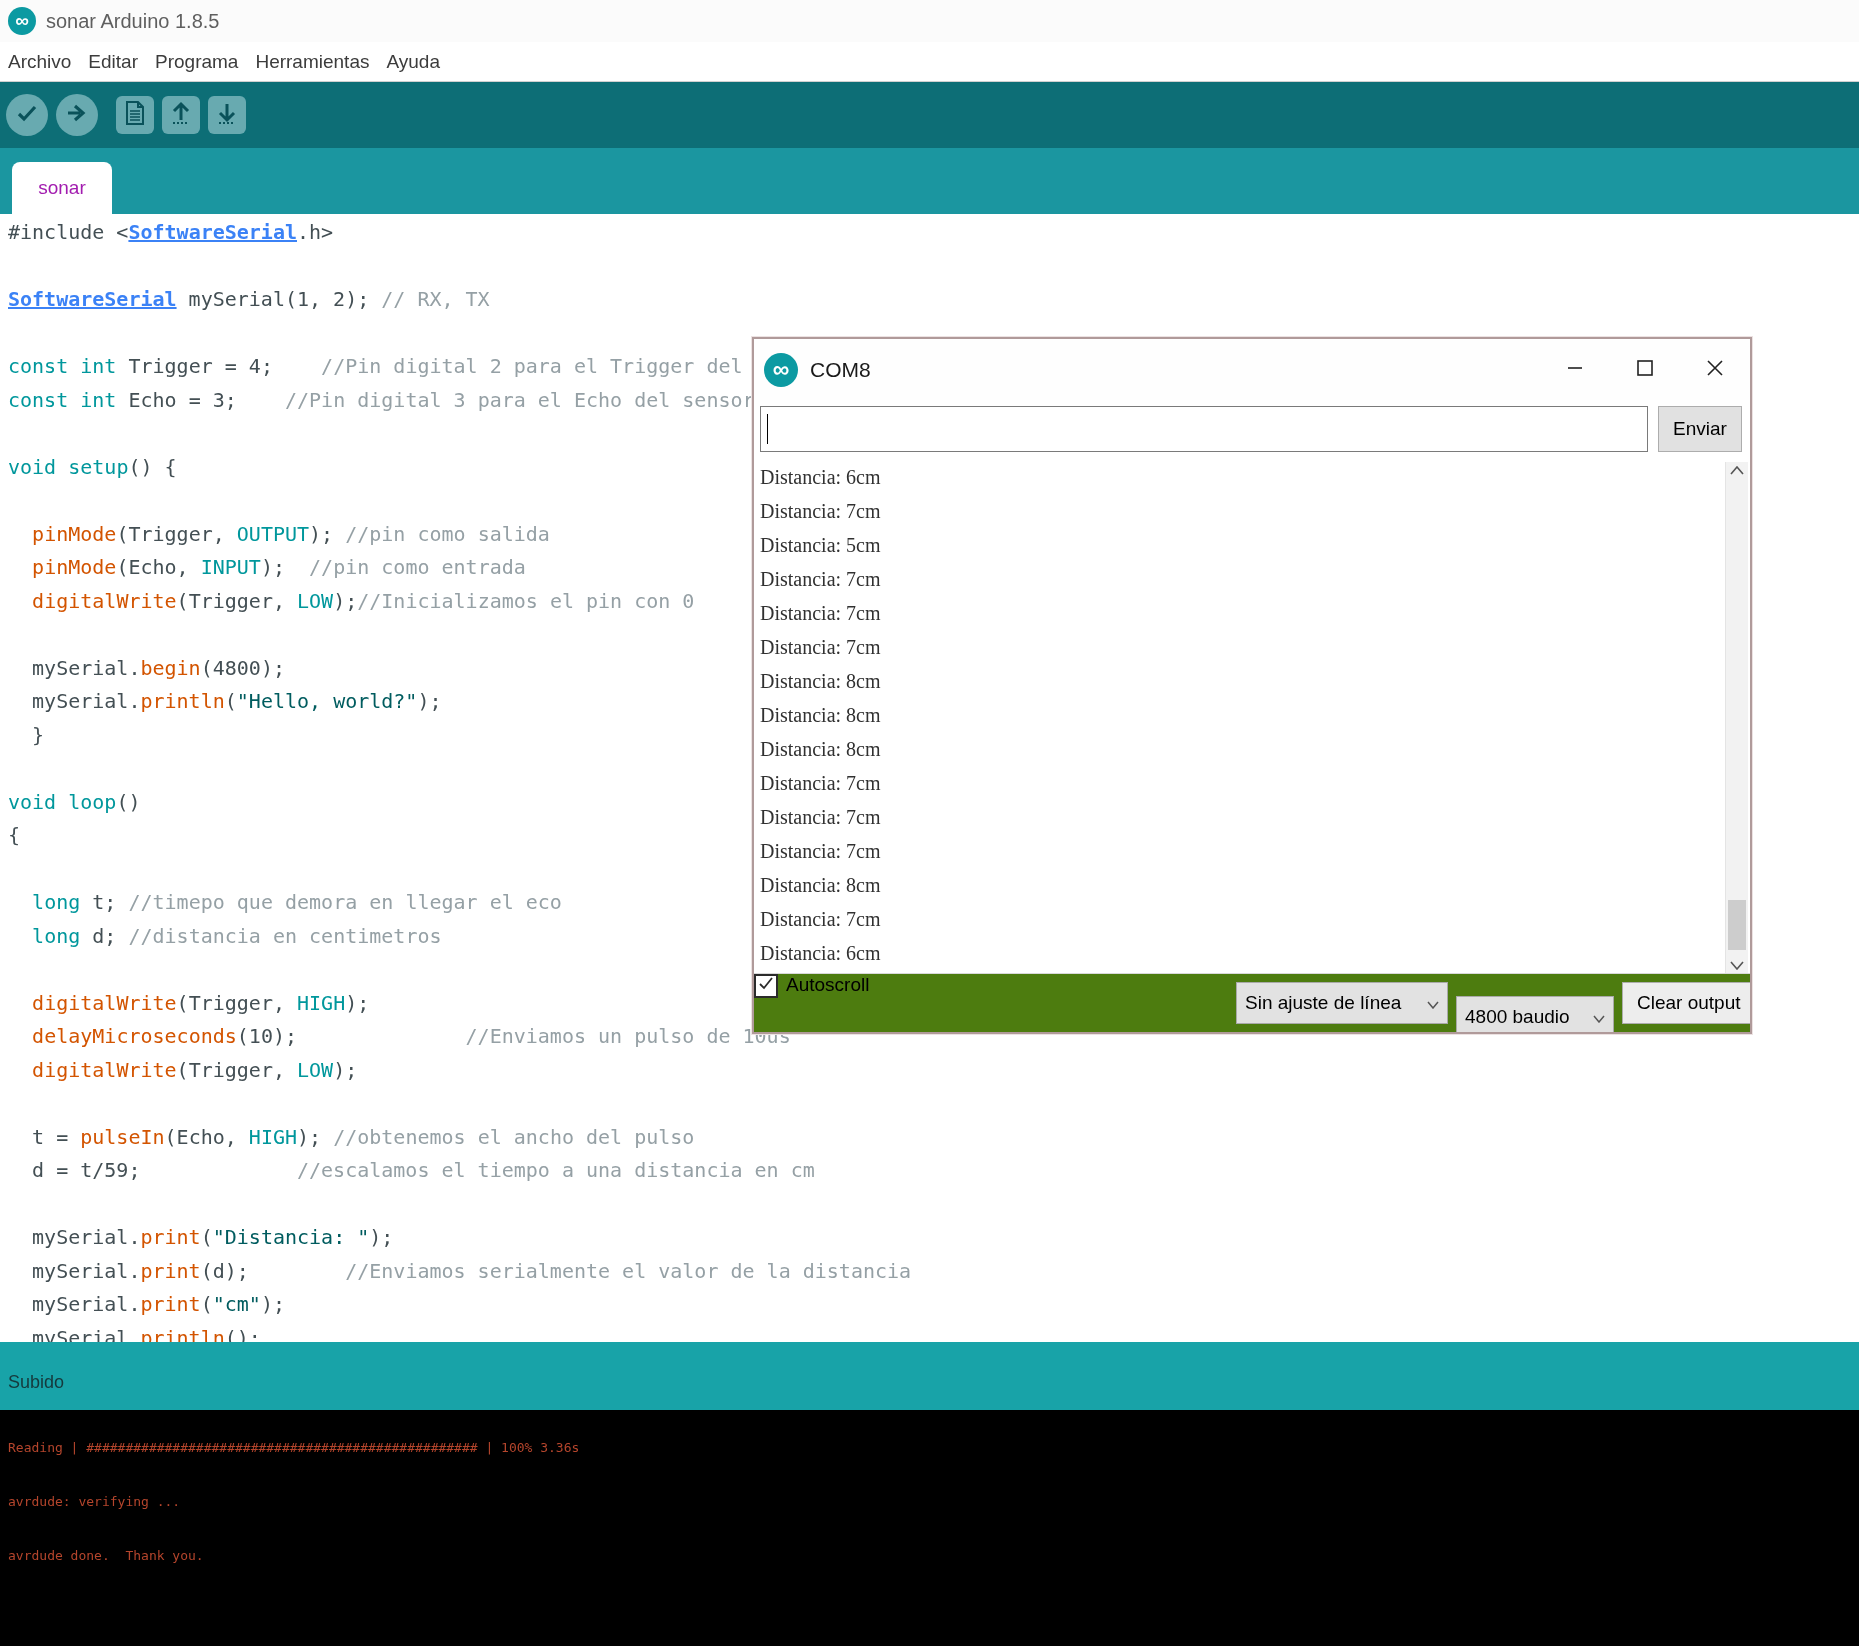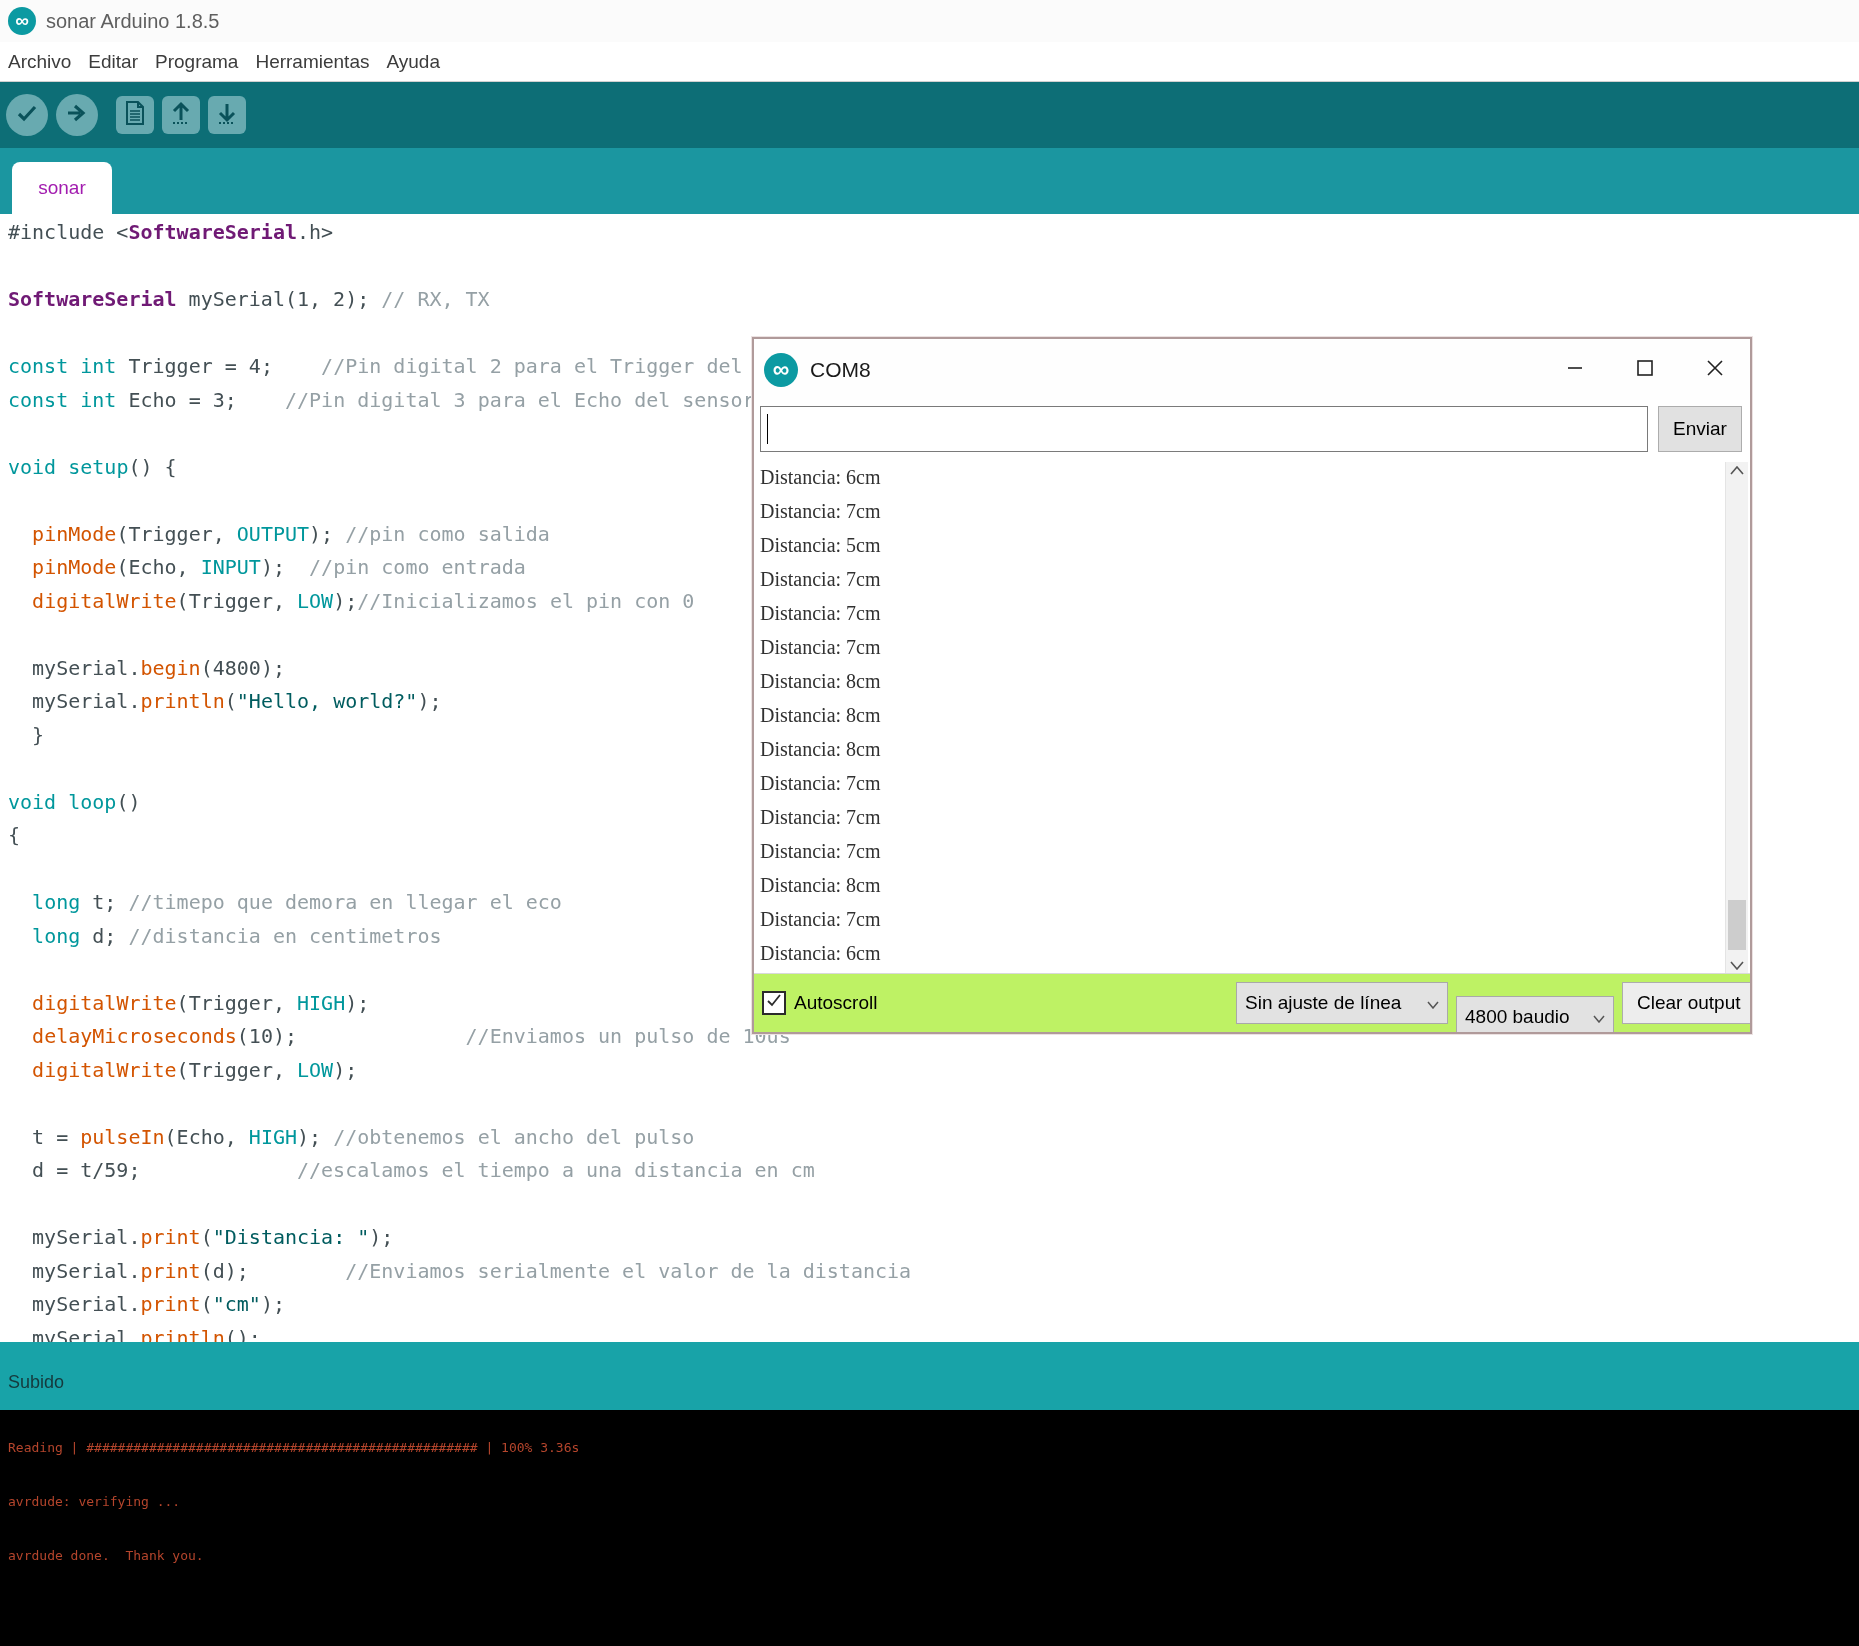--- a/index.html
+++ b/index.html
@@ -33,21 +33,21 @@
 
   
   .editor{position:absolute;top:214px;left:0;right:0;height:1128px;background:#fff;
           font-family:"DejaVu Sans Mono",monospace;font-size:20px;color:#434f54;
           padding:6px 0 0 8px;white-space:pre;overflow:hidden;}
   .cl{height:33.5px;}
   .tk-k{color:#00979c;}
   .tk-f{color:#d35400;}
   .tk-c{color:#95a0a5;}
   .tk-s{color:#005c5f;}
-  .tk-b{color:#701a75;font-weight:bold;}
+  .tk-b{color:#3b82f6;font-weight:bold;text-decoration:underline;}
 
   
   .statusbar{position:absolute;top:1342px;left:0;right:0;height:80px;background:#18a3a8;
              display:flex;align-items:center;padding-left:8px;font-size:18px;color:#15393c;}
   .console{position:absolute;top:1410px;left:0;right:0;bottom:0;background:#000;
            color:#b5452c;font-family:"DejaVu Sans Mono",monospace;font-size:13px;
            padding:30px 13px 0 8px;white-space:pre;}
   .co{height:27px;}
 
   
@@ -72,22 +72,22 @@
             font-family:Liberation Serif, serif;font-size:20px;color:#313131;
             padding:4px 0 0 6px;white-space:pre;overflow:hidden;}
   .sl{height:34px;}
 
   .s-scroll{position:absolute;top:123px;bottom:58px;right:2px;width:22px;background:#f2f2f2;
             border-left:1px solid #e4e4e4;}
   .s-scroll .chev-up{position:absolute;top:4px;left:0;right:0;display:flex;justify-content:center;}
   .s-scroll .chev-down{position:absolute;bottom:4px;left:0;right:0;display:flex;justify-content:center;}
   .s-thumb{position:absolute;bottom:24px;left:2px;right:2px;height:50px;background:#cdcdcd;}
 
-  .s-bottom{position:absolute;bottom:0;left:0;right:0;height:58px;background:#bef264;
-            border-top:1px solid #d9d9d9;display:flex;align-items:center;padding-left:8px;
+  .s-bottom{position:absolute;bottom:0;left:0;right:0;height:58px;background:#4d7c0f;
+            border-top:1px solid #d9d9d9;display:flex;
             overflow:hidden;}
   .s-check{width:24px;height:24px;background:#fff;border:2px solid #2b2b2b;display:flex;
            align-items:center;justify-content:center;box-sizing:border-box;}
   .s-bottom .as-label{margin-left:8px;font-size:19px;color:#000;}
   .s-right{margin-left:auto;display:flex;align-items:center;gap:8px;}
   .s-select{height:42px;background:#e2e2e2;border:1px solid #a9a9a9;display:flex;align-items:center;
             padding:0 8px;font-size:19px;color:#000;box-sizing:border-box;justify-content:space-between;}
   .sel-ending{width:212px;}
   .sel-baud{width:158px;margin-top:28px;}
   .s-clear{height:42px;width:146px;background:#ededed;border:1px solid #adadad;font-size:19px;

